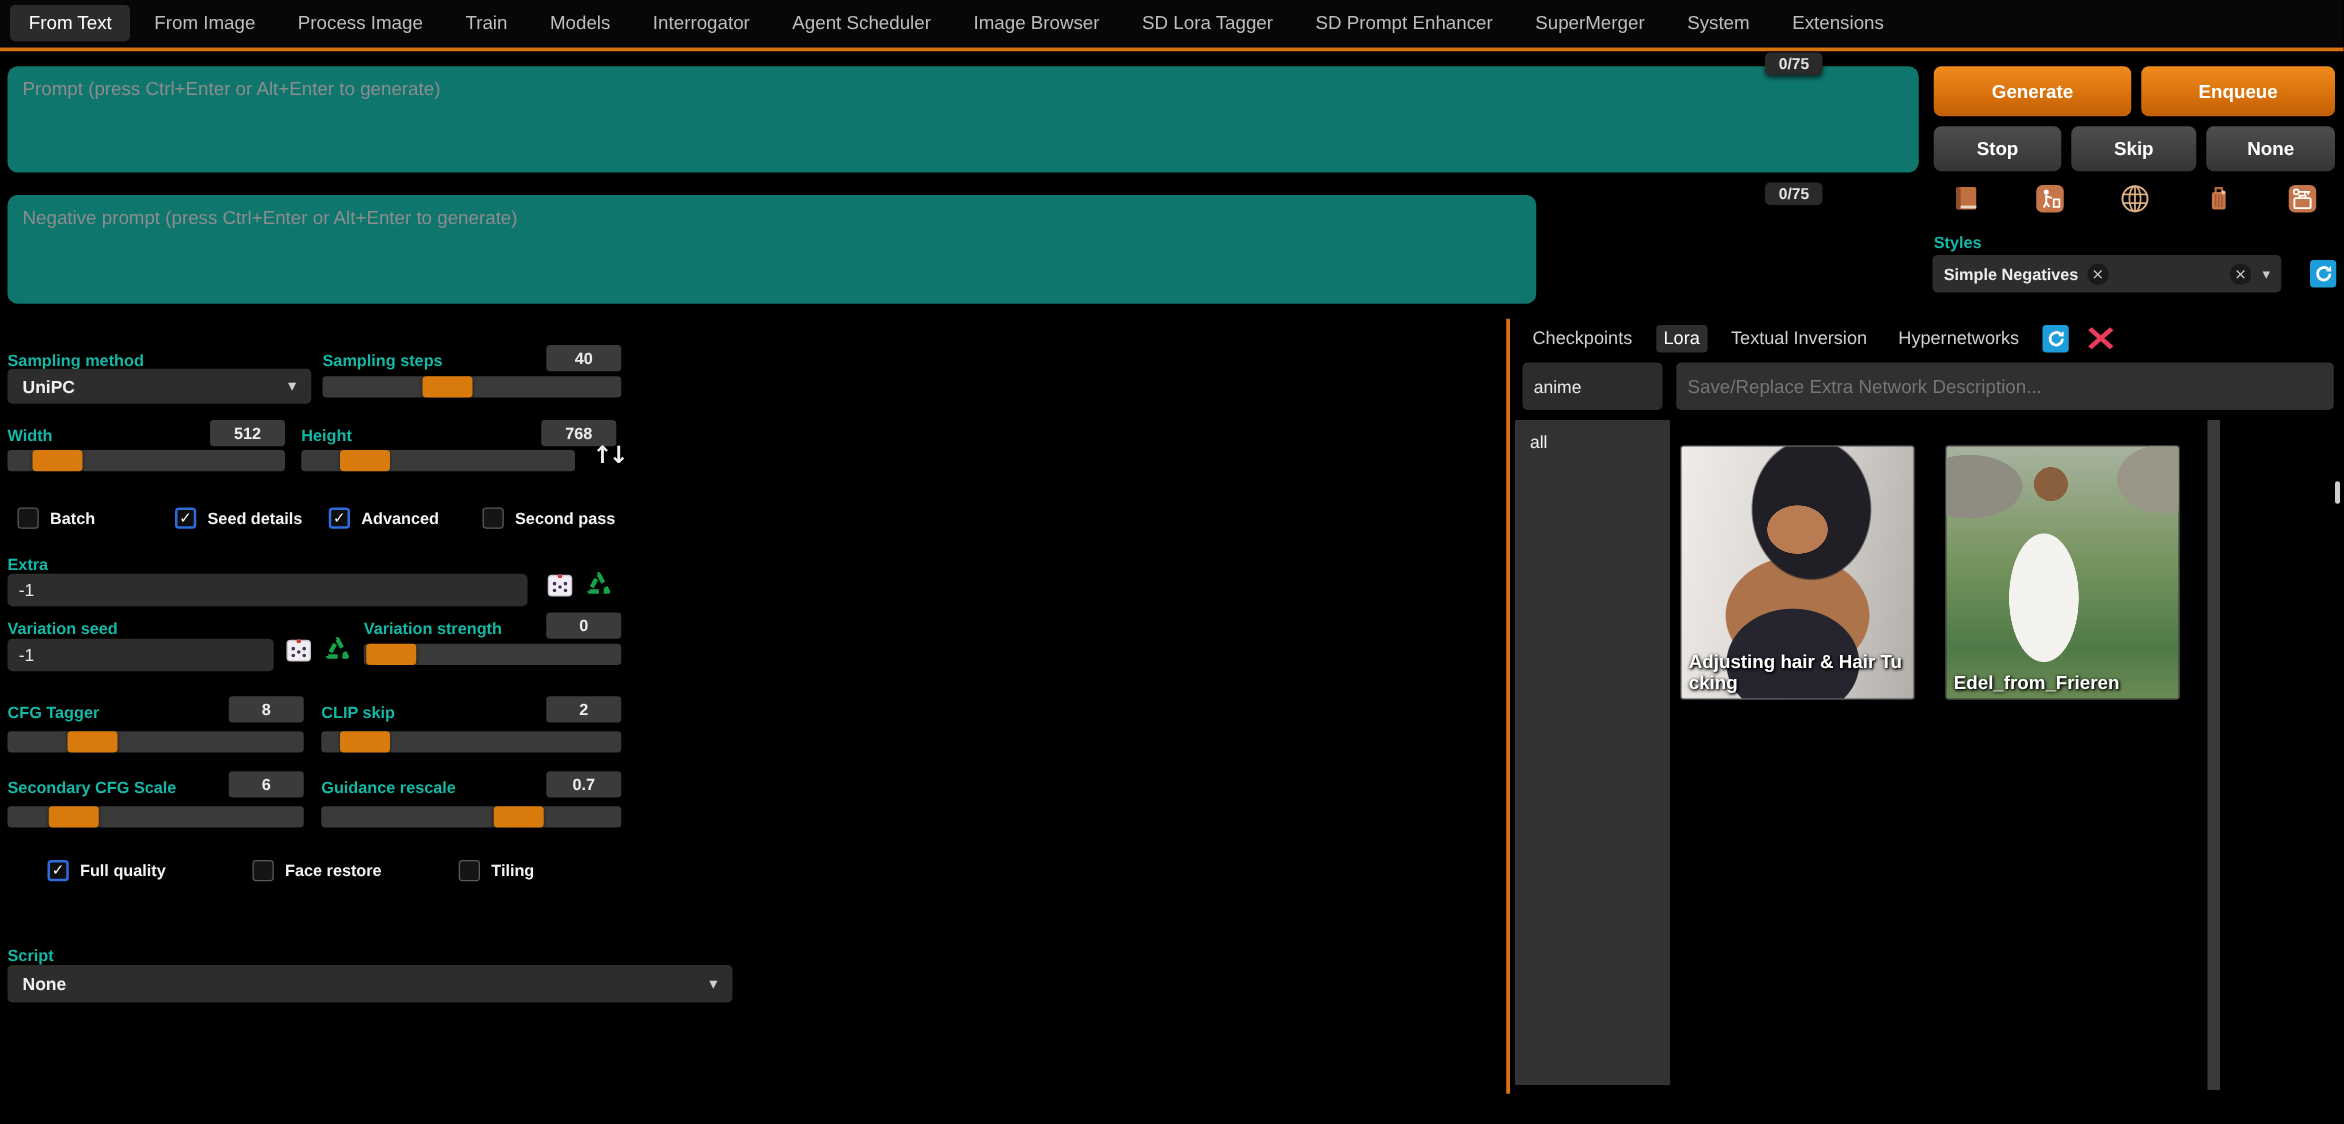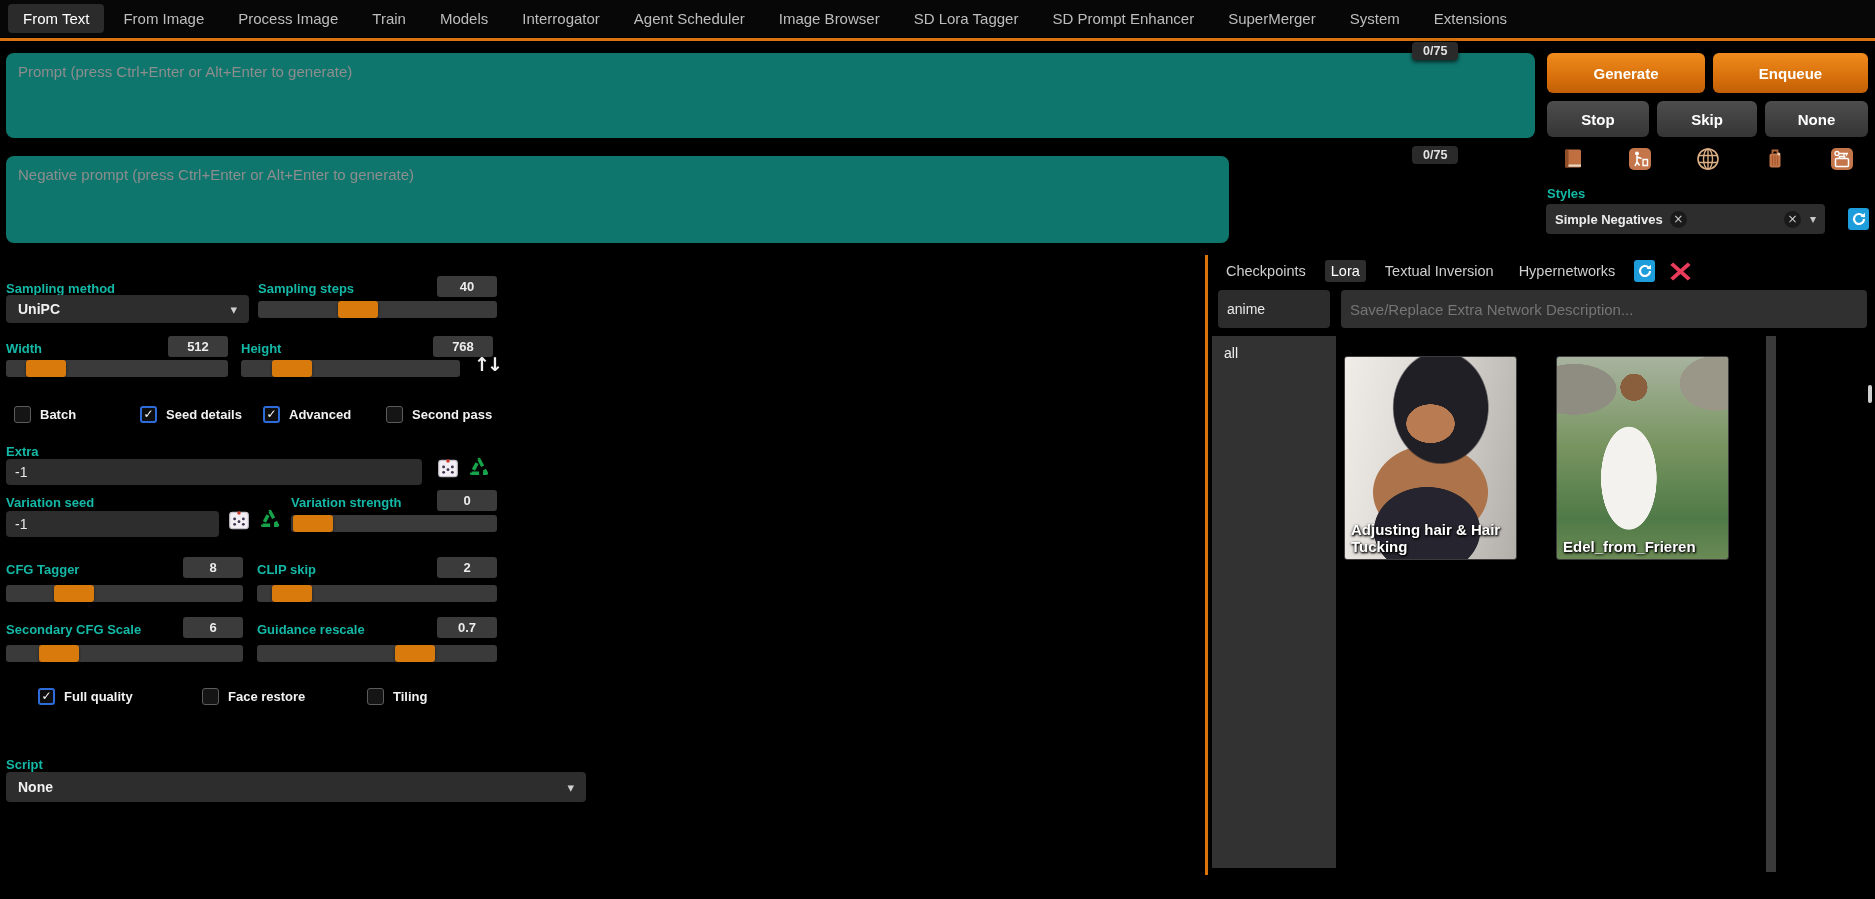--- a/index.html
+++ b/index.html
@@ -75,21 +75,21 @@
   
   .accentbar{position:absolute;left:1205px;top:255px;width:3px;height:620px;background:#d8730e;}
   .ntabs{position:absolute;left:1220px;top:260px;display:flex;align-items:center;gap:13px;}
   .ntab{color:#cfcfcf;font-size:14.5px;padding:3px 6px;border-radius:3px;cursor:pointer;white-space:nowrap;}
   .ntab.active{background:#2e2e2e;color:#fff;}
   .closex{color:#ea3b5a;font-size:30px;font-weight:700;line-height:22px;cursor:pointer;
           transform:scaleX(1.15);}
   .closex::after{content:"×";font-family:"DejaVu Sans",sans-serif;}
   .sidebar{position:absolute;left:1212px;top:336px;width:124px;height:532px;background:#323232;
            box-sizing:border-box;padding:9px 12px;font-size:14px;color:#f0f0f0;cursor:pointer;}
-  .card{position:absolute;width:173px;height:204px;border-radius:3px;overflow:hidden;
+  .card{position:absolute;width:188px;height:204px;border-radius:3px;overflow:hidden;
         border:1px solid #3c3c3c;box-sizing:border-box;cursor:pointer;background:#222;}
   .art{position:absolute;inset:0;}
   .art1{background:
     radial-gradient(ellipse 40px 32px at 50% 33%, #b97c52 0 60%, rgba(0,0,0,0) 61%),
     radial-gradient(ellipse 78px 92px at 56% 25%, #201f26 0 60%, rgba(0,0,0,0) 62%),
     radial-gradient(ellipse 85px 70px at 48% 86%, #26242e 0 62%, rgba(0,0,0,0) 63%),
     radial-gradient(ellipse 95px 78px at 50% 67%, #ad734a 0 60%, rgba(0,0,0,0) 61%),
     linear-gradient(100deg,#f0ede8 0%,#d8d4cf 50%,#b2aeaa 100%);}
   .art2{background:
     radial-gradient(circle 15px at 45% 15%, #8a5f3e 0 90%, rgba(0,0,0,0) 91%),

